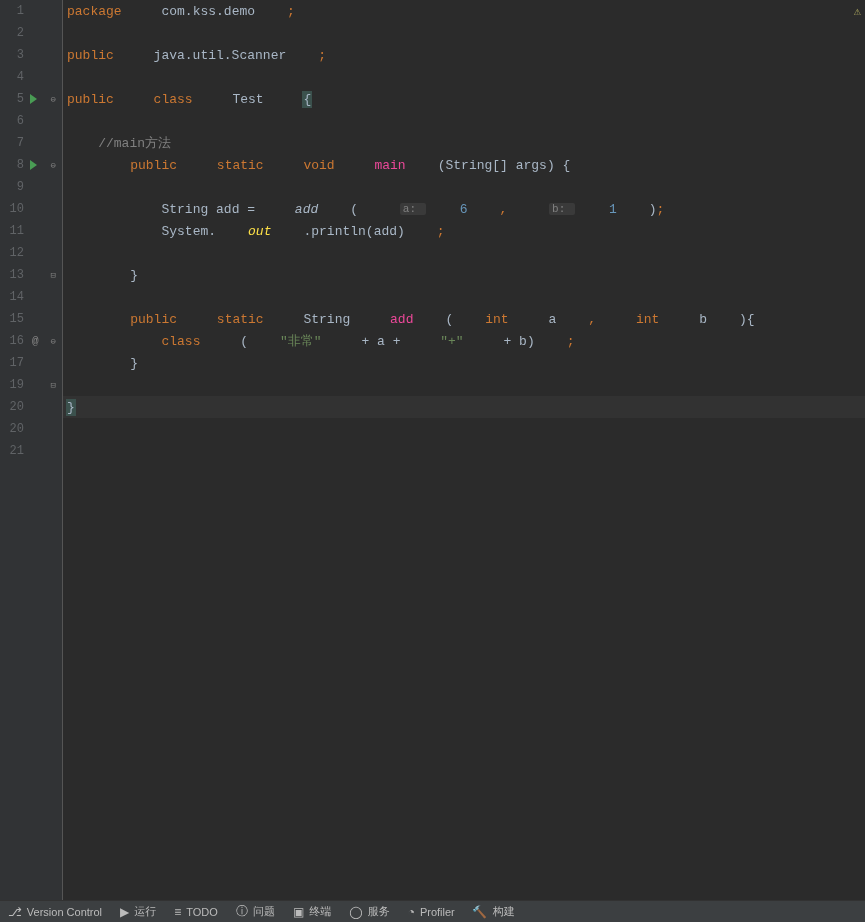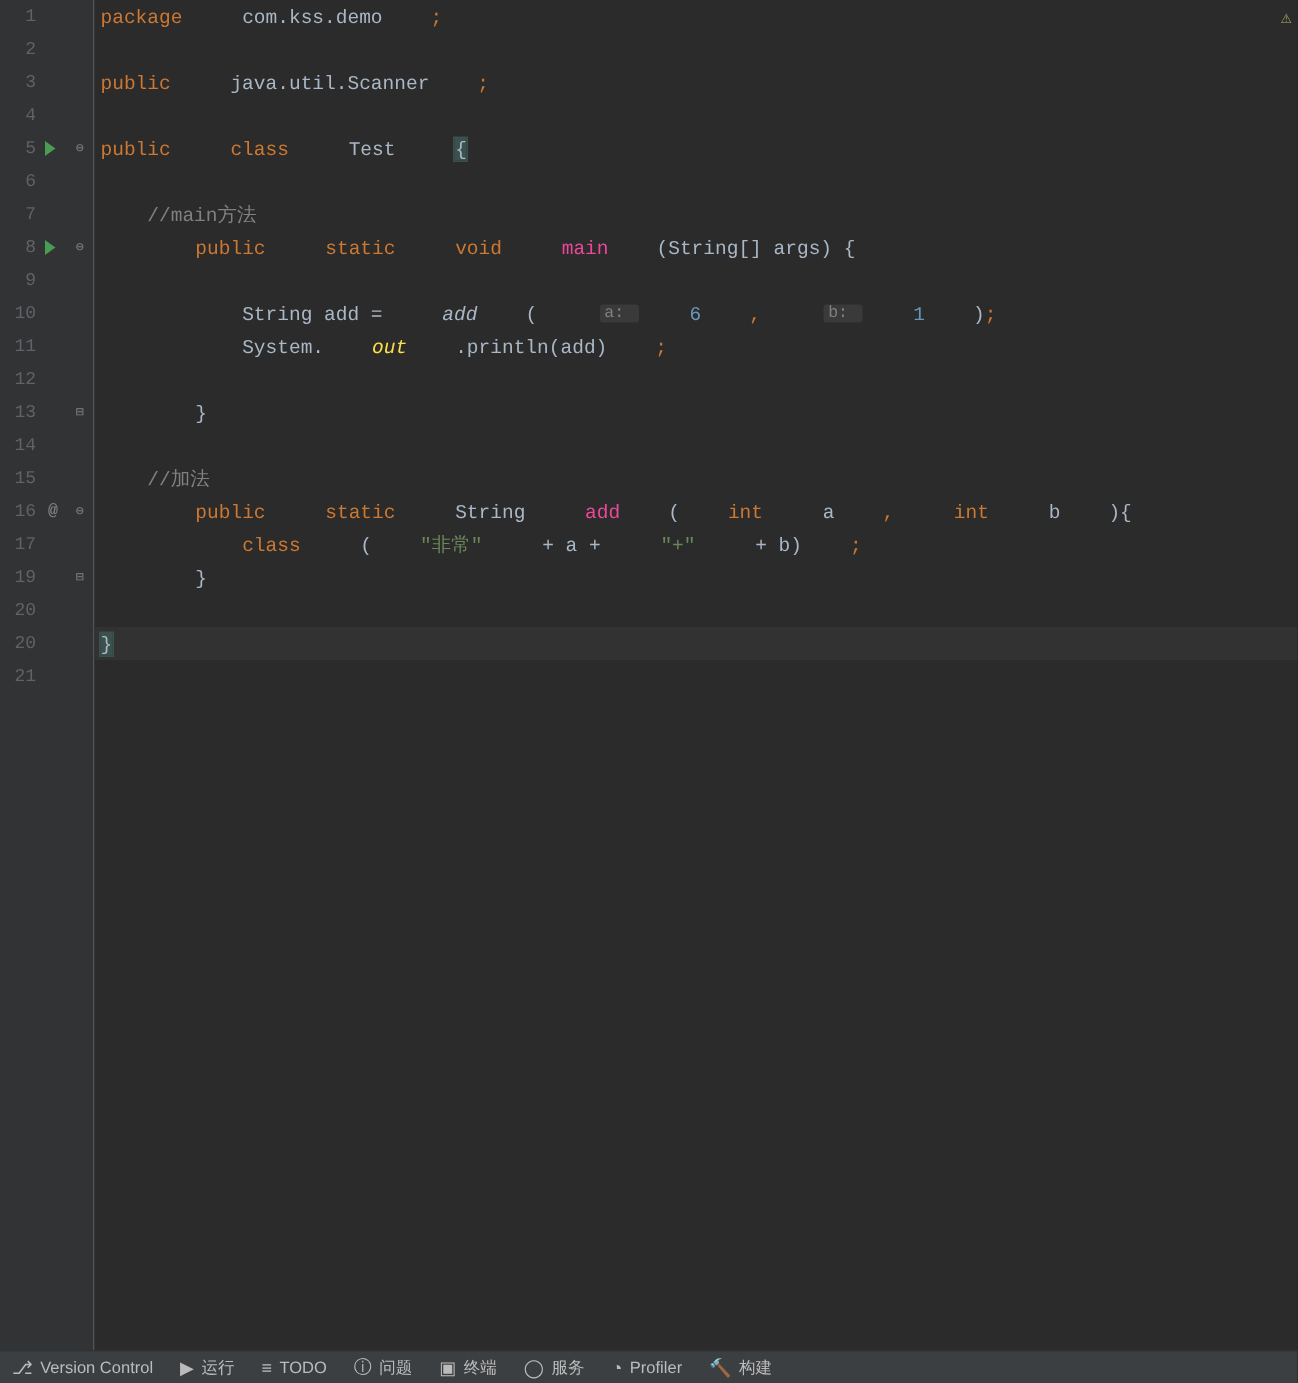--- a/index.html
+++ b/index.html
@@ -250,21 +250,20 @@
     <div class="code-line"><span class="kw">public </span><span class="kw">class </span><span>Test </span><span class="brace-match">{</span></div>
     <div class="code-line"></div>
     <div class="code-line"><span class="com">    //main方法</span></div>
     <div class="code-line"><span>    </span><span class="kw">public </span><span class="kw">static </span><span class="kw">void </span><span class="mth">main</span><span>(String[] args) {</span></div>
     <div class="code-line"></div>
     <div class="code-line"><span>        </span><span>String add = </span><span class="italic">add</span><span>( </span><span class="param-hint">a: </span><span class="num">6</span><span class="semi">, </span><span class="param-hint">b: </span><span class="num">1</span><span><span>)</span><span class="semi">;</span></span></div>
     <div class="code-line"><span>        </span><span>System.</span><span class="field">out</span><span>.println(add)</span><span class="semi">;</span></div>
     <div class="code-line"></div>
     <div class="code-line"><span>    </span><span>}</span></div>
     <div class="code-line"></div>
-    <div class="code-line"><span class="com">    //加法</span></div>
     <div class="code-line"><span>    </span><span class="kw">public </span><span class="kw">static </span><span>String </span><span class="mth">add</span><span>(</span><span class="kw">int </span><span>a</span><span class="semi">, </span><span class="kw">int </span><span>b</span><span>){</span></div>
     <div class="code-line"><span>        </span><span class="kw">class </span><span>(</span><span class="str">"非常"</span><span> + a + </span><span class="str">"+"</span><span> + b)</span><span class="semi">;</span></div>
     <div class="code-line"><span>    </span><span>}</span></div>
     <div class="code-line"></div>
     <div class="code-line highlight"><span class="brace-match">}</span></div>
     <div class="code-line"></div>
   </div>
 </div>
 
 <div class="bottom-bar">

